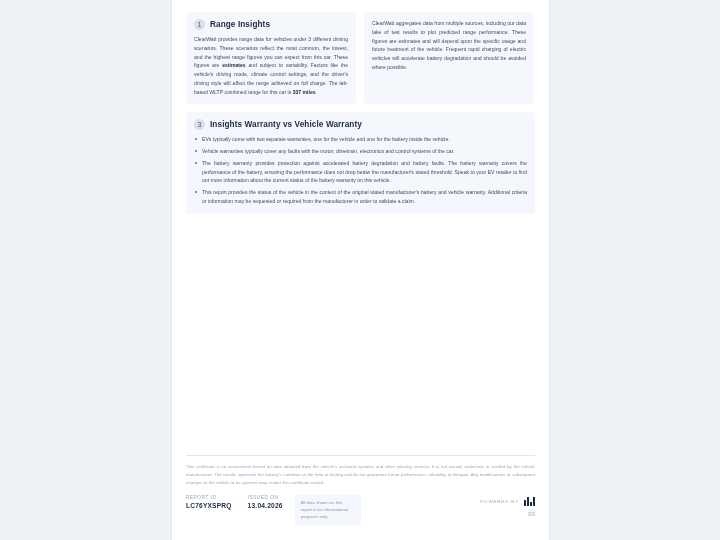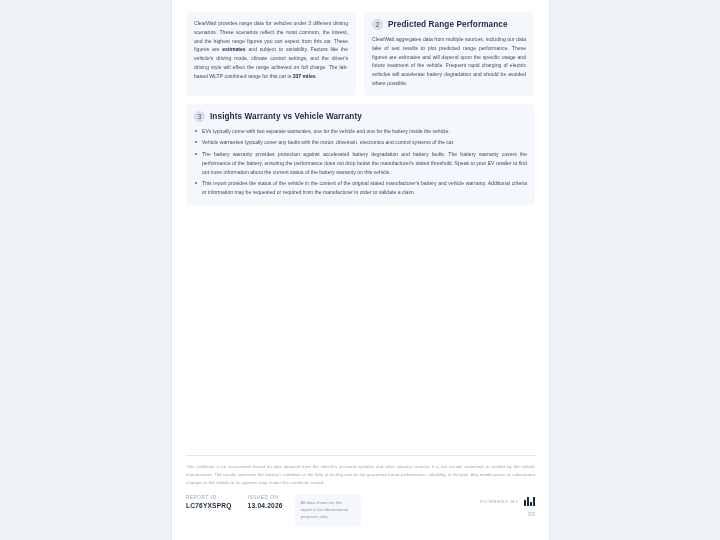--- a/index.html
+++ b/index.html
@@ -195,28 +195,28 @@
 </head>
 <body>
 
 <div class="page">
 
   <div class="content">
 
     <div class="cards-row">
 
       <div class="card half">
+        <div class="card-head">
+          <div class="num-badge">1</div>
+          <div class="card-title">Range Insights</div>
+        </div>
         <div class="card-body">ClearWatt provides range data for vehicles under 3 different driving scenarios. These scenarios reflect the most common, the lowest, and the highest range figures you can expect from this car. These figures are <b>estimates</b> and subject to variability. Factors like the vehicle's driving mode, climate control settings, and the driver's driving style will affect the range achieved on full charge. The lab-based WLTP combined range for this car is <b>337 miles</b>.</div>
       </div>
 
       <div class="card half">
-        <div class="card-head">
-          <div class="num-badge">2</div>
-          <div class="card-title">Predicted Range Performance</div>
-        </div>
         <div class="card-body">ClearWatt aggregates data from multiple sources, including our data lake of test results to plot predicted range performance. These figures are estimates and will depend upon the specific usage and future treatment of the vehicle. Frequent rapid charging of electric vehicles will accelerate battery degradation and should be avoided where possible.</div>
       </div>
 
     </div>
 
     <div class="card full">
       <div class="card-head">
         <div class="num-badge">3</div>
         <div class="card-title">Insights Warranty vs Vehicle Warranty</div>
       </div>

